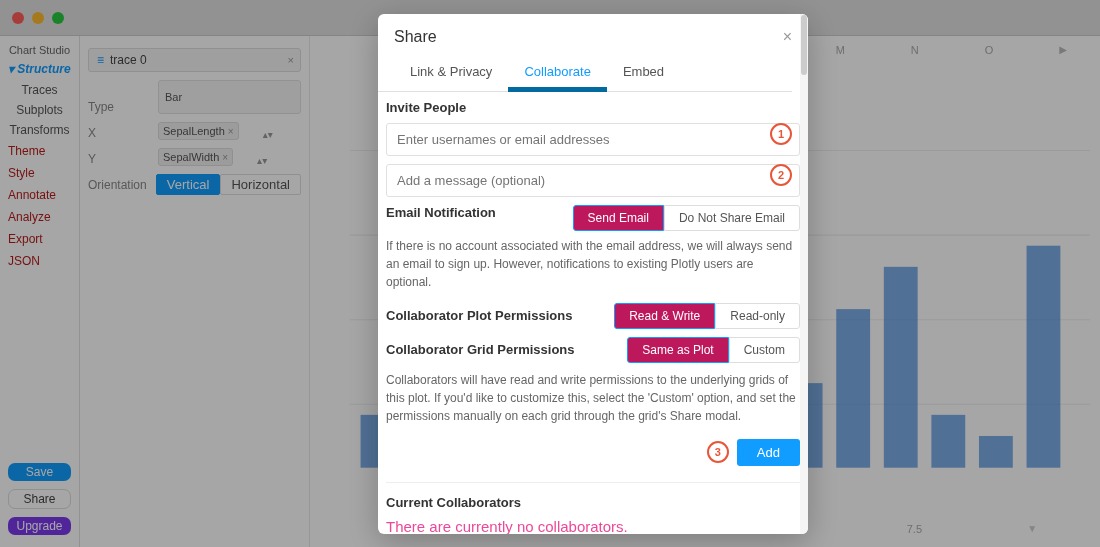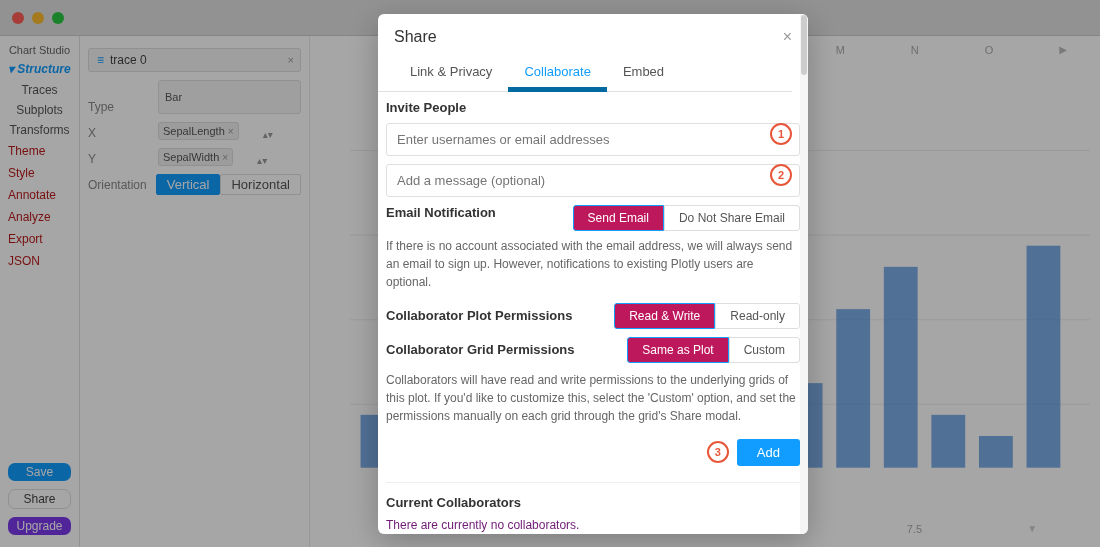--- a/index.html
+++ b/index.html
@@ -350,22 +350,22 @@
       border-top: 1px solid #eee;
       padding-top: 12px;
     }
     .collab-title {
       font-size: 13px;
       font-weight: 600;
       color: #333;
       margin-bottom: 8px;
     }
     .collab-empty {
-      font-size: 12px;
-      color: #701a75;
+      font-size: 15px;
+      color: #ec4899;
     }
 
   </style>
 </head>
 <body>
 
 <div class="browser-chrome">
   <div class="traffic-light tl-red"></div>
   <div class="traffic-light tl-yellow"></div>
   <div class="traffic-light tl-green"></div>

